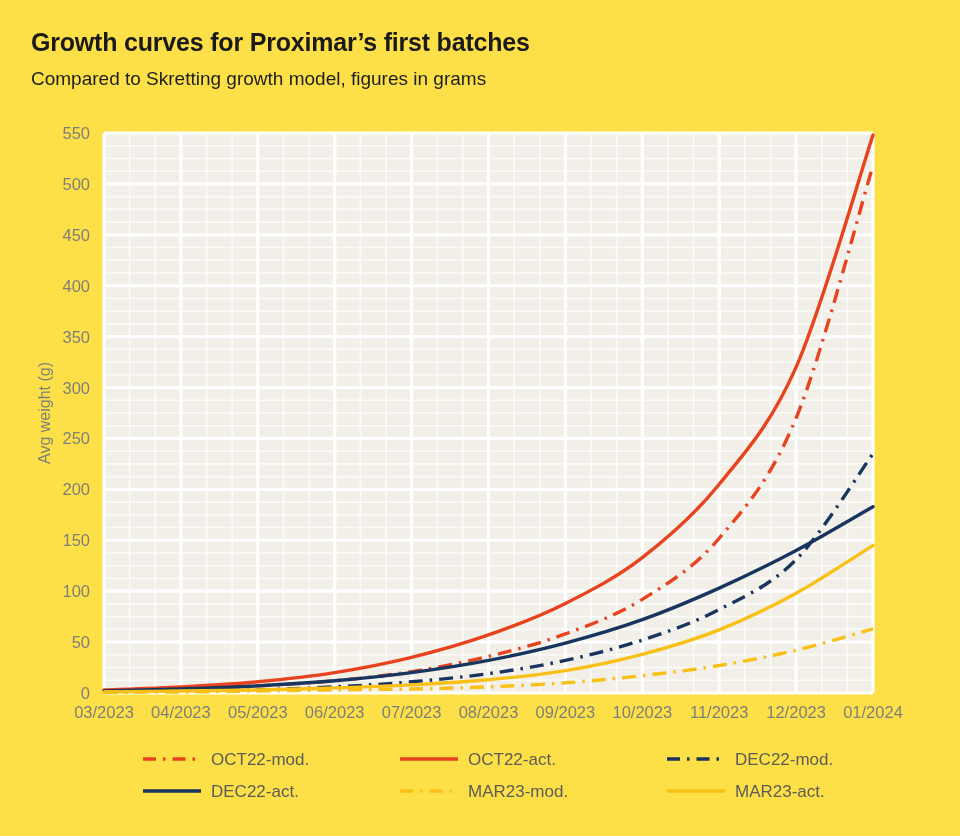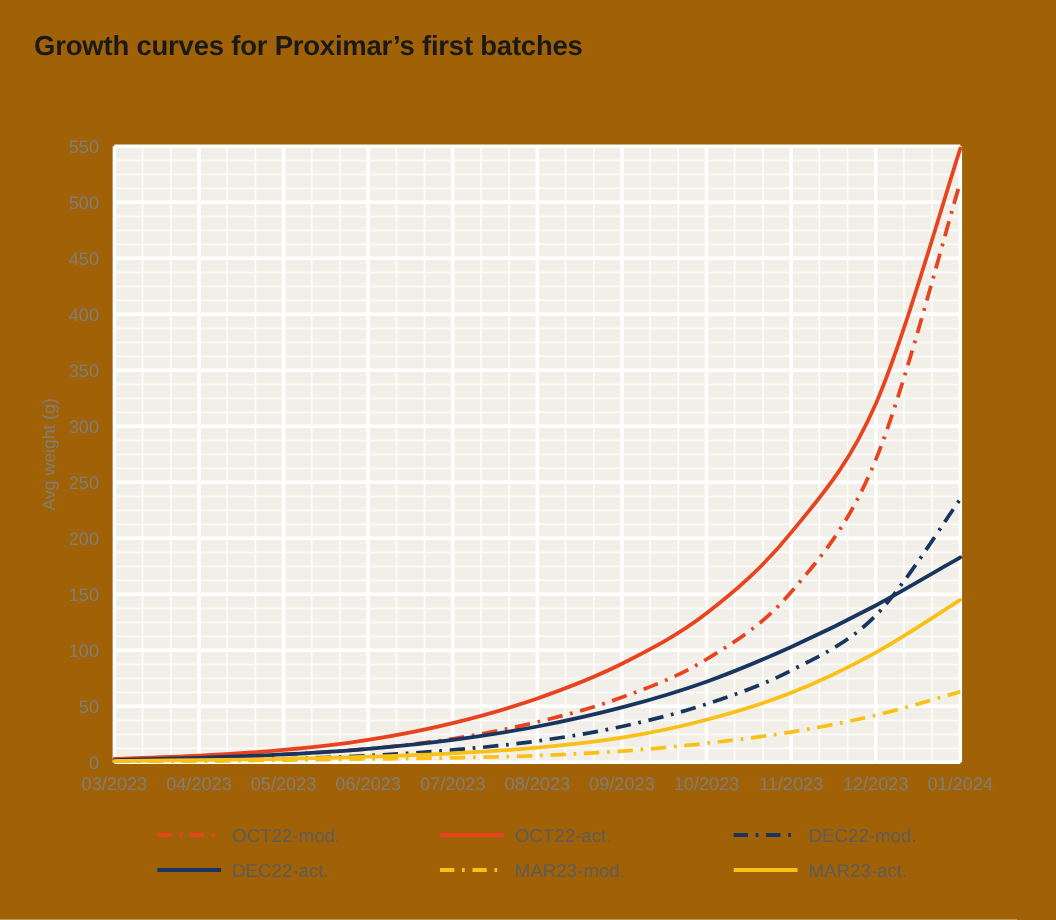--- a/index.html
+++ b/index.html
@@ -11,21 +11,21 @@
     height: 836px;
     background: #e9e6de;
     font-family: "Liberation Sans", sans-serif;
     -webkit-font-smoothing: antialiased;
     overflow: hidden;
   }
   #figure {
     position: relative;
     width: 960px;
     height: 836px;
-    background: #a16207;
+    background: #fde047;
   }
   .title {
     position: absolute;
     left: 31px;
     top: 28px;
     font-size: 25px;
     font-weight: bold;
     color: #1a1a1a;
     letter-spacing: -0.2px;
     white-space: nowrap;
@@ -59,20 +59,21 @@
     font-family: "Liberation Sans", sans-serif;
     font-size: 17px;
   }
 </style>
 </head>
 <body>
 
 <div id="figure">
 
   <div class="title">Growth curves for Proximar’s first batches</div>
+  <div class="subtitle">Compared to Skretting growth model, figures in grams</div>
 
   <svg id="chart-svg" width="960" height="836">
     <rect id="plot-bg" fill="#f2efe8" x="104" y="133" width="769" height="560"></rect>
     <g id="minor-grid">
         <line x1="104" x2="873" y1="693.00" y2="693.00" stroke="#ffffff" stroke-width="1.6" opacity="0.75"></line>
         <line x1="104" x2="873" y1="680.27" y2="680.27" stroke="#ffffff" stroke-width="1.6" opacity="0.75"></line>
         <line x1="104" x2="873" y1="667.55" y2="667.55" stroke="#ffffff" stroke-width="1.6" opacity="0.75"></line>
         <line x1="104" x2="873" y1="654.82" y2="654.82" stroke="#ffffff" stroke-width="1.6" opacity="0.75"></line>
         <line x1="104" x2="873" y1="642.09" y2="642.09" stroke="#ffffff" stroke-width="1.6" opacity="0.75"></line>
         <line x1="104" x2="873" y1="629.36" y2="629.36" stroke="#ffffff" stroke-width="1.6" opacity="0.75"></line>

